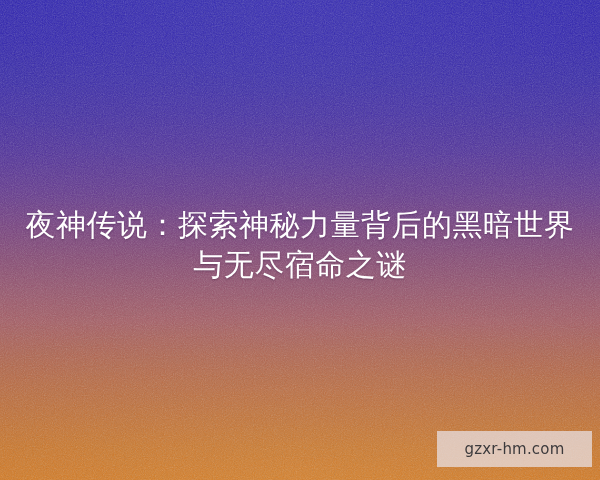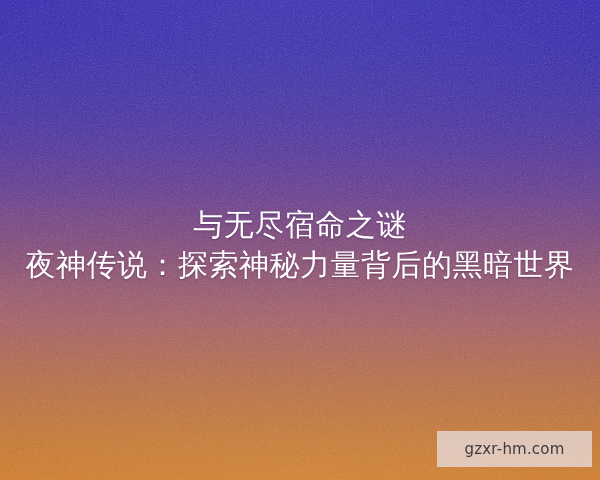--- a/index.html
+++ b/index.html
@@ -116,21 +116,21 @@
     <svg xmlns="http://www.w3.org/2000/svg">
       <filter id="grain">
         <feTurbulence type="fractalNoise" baseFrequency="0.9" numOctaves="3" stitchTiles="stitch"></feTurbulence>
         <feColorMatrix type="saturate" values="0"></feColorMatrix>
       </filter>
       <rect width="100%" height="100%" filter="url(#grain)"></rect>
     </svg>
   </div>
 
   <div id="title-block">
+    <span class="title-line">夜神传说：探索神秘力量背后的黑暗世界</span>
     <span class="title-line">与无尽宿命之谜</span>
-    <span class="title-line">夜神传说：探索神秘力量背后的黑暗世界</span>
   </div>
 
   <div id="watermark">
     <span id="watermark-text">gzxr-hm.com</span>
   </div>
 
 </div>
 
 </body></html>

